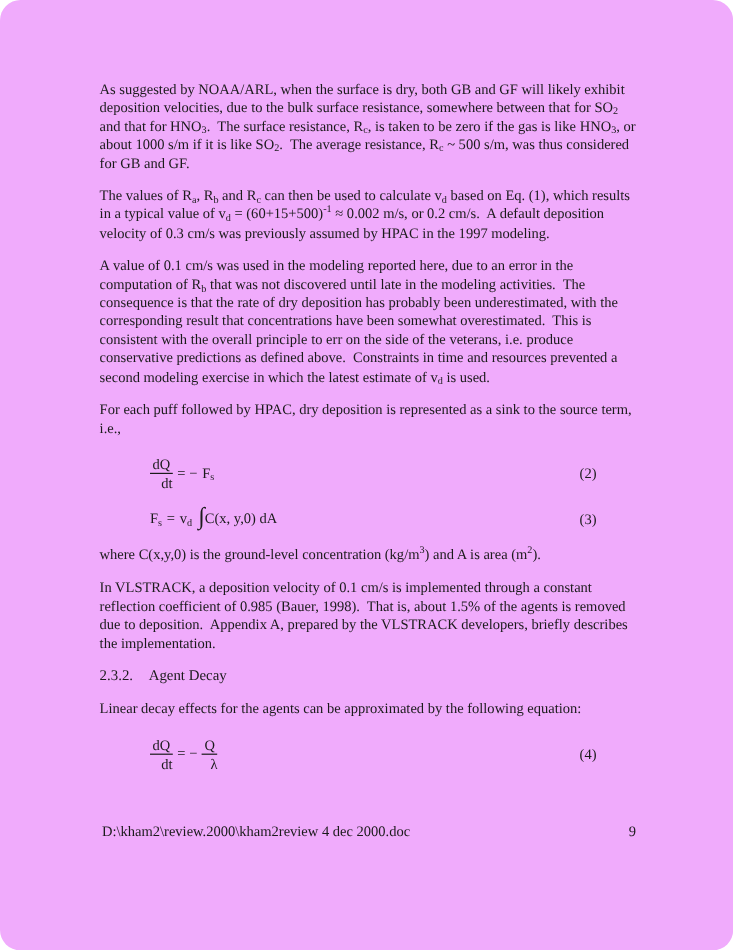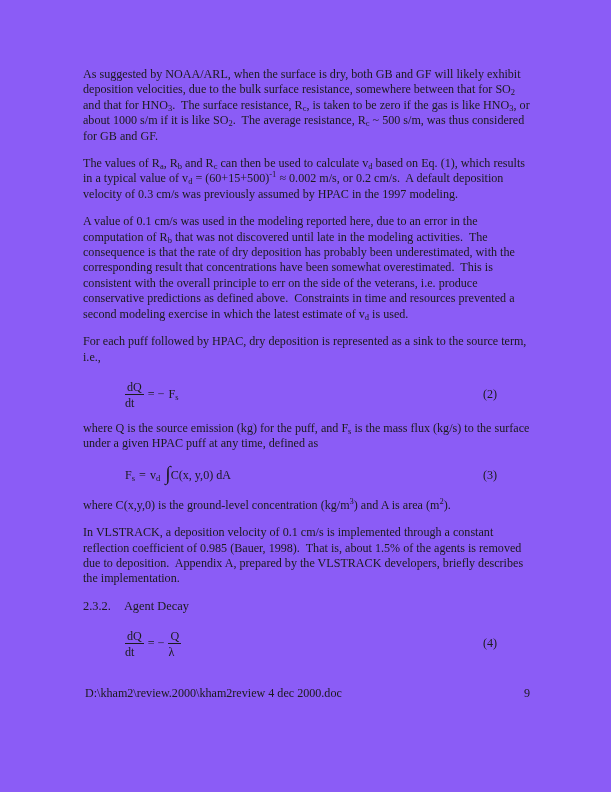--- a/index.html
+++ b/index.html
@@ -6,33 +6,33 @@
   body{
     width:611px;height:792px;
     background:#ffffff;
     overflow:hidden;
     position:relative;
     font-family:"Liberation Serif", serif;
     font-size:12.1px;
     line-height:15.4px;
     color:#1b1b1b;
   }
-  .page{position:absolute;inset:0;background:#8b5cf6;}
+  .page{position:absolute;inset:0;background:#f0abfc;border-radius:17px;}
   .content{position:absolute;left:83px;top:67px;width:449px;}
   .para{margin:0 0 12px 0;}
   sub,sup{font-size:8.5px;line-height:0;}
   sub{vertical-align:-2px;}
   sup{vertical-align:5px;}
   .heading{font-weight:normal;margin:0 0 12px 0;font-size:12.4px;}
   .heading .hnum{margin-right:13px;}
   .equation{position:relative;display:flex;align-items:center;margin:0 0 8px 0;}
   .eq-tall{height:36px;}
   .eq-short{height:24px;margin-bottom:10px;}
   .eq-body{display:inline-flex;align-items:center;margin-left:42px;column-gap:4px;}
-  .frac{display:inline-flex;flex-direction:column;align-items:flex-start;line-height:14px;}
+  .frac{display:inline-flex;flex-direction:column;align-items:flex-end;line-height:14px;}
   .frac .fnum{border-bottom:1px solid #1b1b1b;padding:0 2px 0 2px;}
   .frac .fden{padding-top:1px;}
   .eq-label{position:absolute;left:400px;top:50%;transform:translateY(-50%);}
   .int{font-size:20px;line-height:0;margin:0 0 0 1px;position:relative;top:1px;}
   .vargrp{white-space:nowrap;}
   .footer{
     position:absolute;left:85px;top:686px;width:445px;
     display:flex;justify-content:space-between;align-items:baseline;
   }
 </style>
@@ -55,40 +55,40 @@
         <span class="frac">
             <span class="fnum">dQ</span>
             <span class="fden">dt</span>
           </span>
         <span>= −</span>
         <span class="vargrp"><span>F</span><sub>s</sub></span>
       </span>
       <span class="eq-label">(2)</span>
     </div>
 
-    <p class="para">where Q is the source emission (kg) for the puff, and F<sub>s</sub> is the mass flux (kg/s) to the surface under a given HPAC puff at any time, defined as</p>
 
     <div class="equation eq-short">
       <span class="eq-body">
         <span class="vargrp"><span>F</span><sub>s</sub></span>
         <span>=</span>
         <span class="vargrp"><span>v</span><sub>d</sub></span>
         <span class="vargrp"><span class="int">∫</span><span>C(x, y,0) dA</span></span>
       </span>
       <span class="eq-label">(3)</span>
     </div>
 
     <p class="para">where C(x,y,0) is the ground-level concentration (kg/m<sup>3</sup>) and A is area (m<sup>2</sup>).</p>
 
     <p class="para">In VLSTRACK, a deposition velocity of 0.1 cm/s is implemented through a constant reflection coefficient of 0.985 (Bauer, 1998).&nbsp; That is, about 1.5% of the agents is removed due to deposition.&nbsp; Appendix A, prepared by the VLSTRACK developers, briefly describes the implementation.</p>
 
     <h3 class="heading">
       <span class="hnum">2.3.2.</span><span>Agent Decay</span>
     </h3>
 
+    <p class="para">Linear decay effects for the agents can be approximated by the following equation:</p>
 
     <div class="equation eq-tall">
       <span class="eq-body">
         <span class="frac">
             <span class="fnum">dQ</span>
             <span class="fden">dt</span>
           </span>
         <span>= −</span>
         <span class="frac">
             <span class="fnum">Q</span>

